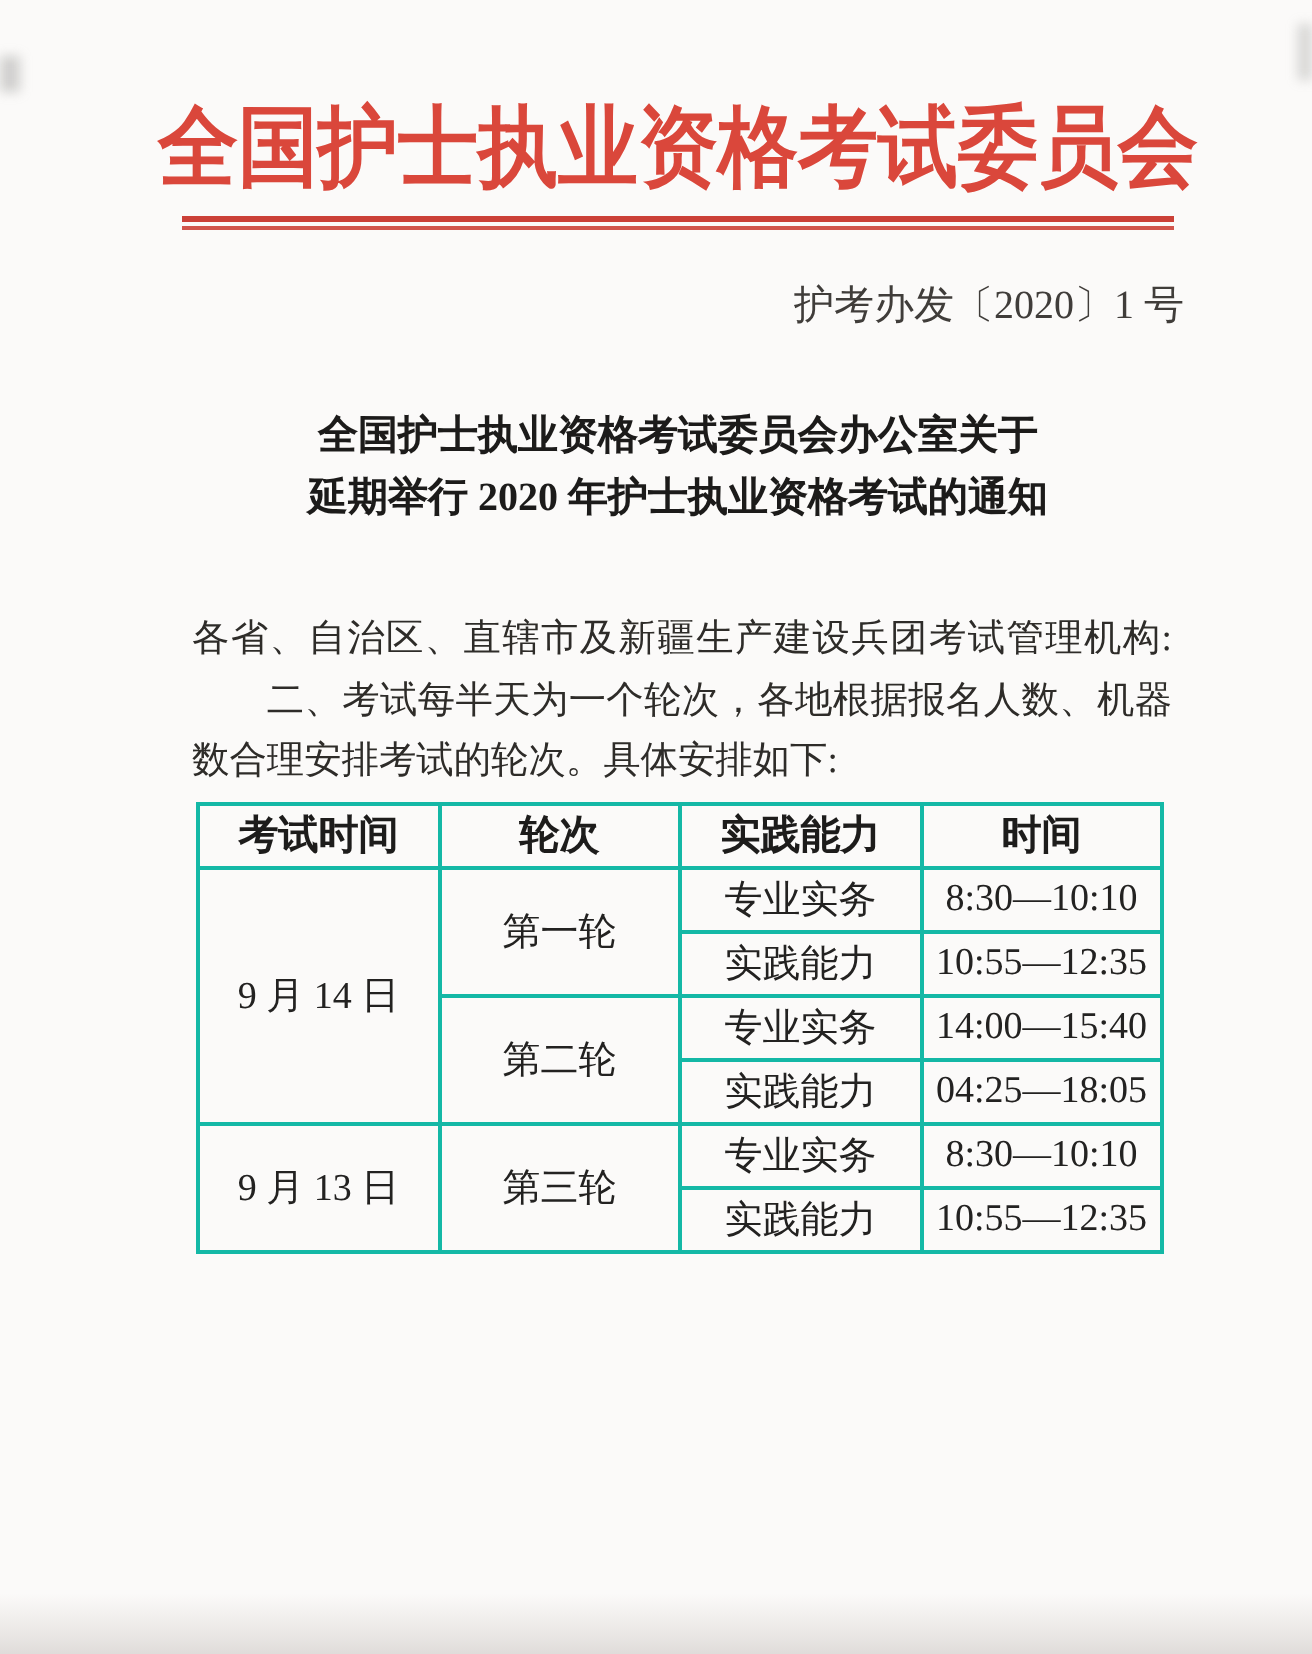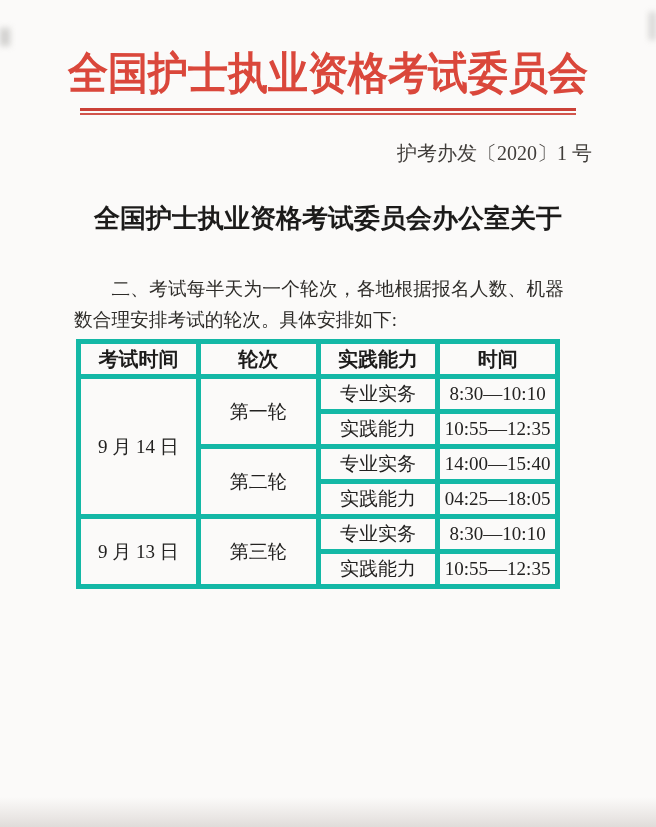--- a/index.html
+++ b/index.html
@@ -21,21 +21,21 @@
     background: rgba(130,128,126,0.35); filter: blur(3px);
   }
   .edge-mark-right {
     position: absolute; right: 0; top: 12px; width: 7px; height: 28px;
     background: rgba(130,128,126,0.30); filter: blur(3px);
   }
   .scan-shadow {
     position: absolute; left: 0; bottom: 0; width: 100%; height: 30px;
     background: linear-gradient(to bottom, rgba(170,158,152,0) 0%, rgba(170,158,152,0.22) 70%, rgba(160,150,145,0.30) 100%);
   }
-  .content { padding-left: 0; }
+  .content { padding-left: 22px; }
 
   .letterhead {
     margin-top: 50px;
     text-align: center;
     font-size: 40px;
     line-height: 47px;
     font-weight: bold;
     color: #da473b;
     letter-spacing: 0px;
     transform: scaleY(1.10);
@@ -54,21 +54,21 @@
     margin-top: 26px;
     padding-right: 64px;
     text-align: right;
     font-size: 20px;
     line-height: 25px;
     color: #403d3a;
   }
   .doc-title {
     margin: 37px 0 0 0;
     text-align: center;
-    font-size: 26px;
+    font-size: 20px;
     line-height: 31px;
     font-weight: bold;
     color: #1c1b1a;
   }
   .doc-title .line { display: block; white-space: nowrap; }
 
   .body-text {
     margin: 40px 0 0 74px;
     width: 490px;
   }
@@ -83,21 +83,21 @@
   .body-text p.indent { text-indent: 2em; }
 
   table.schedule {
     margin: 4px 0 0 76px;
     width: 484px;
     border-collapse: collapse;
     table-layout: fixed;
     border: 2px solid #4a4846;
   }
   table.schedule th, table.schedule td {
-    border: 5px solid #14b8a6;
+    border: 2px solid #14b8a6;
     text-align: center;
     vertical-align: middle;
     padding: 0;
     height: 30px;
     font-size: 19px;
     color: #232221;
     font-weight: normal;
   }
   table.schedule th {
     font-weight: bold;
@@ -116,23 +116,25 @@
   <div class="content">
 
     <div class="letterhead">全国护士执业资格考试委员会</div>
 
     <div class="red-rule"></div>
 
     <div class="doc-number">护考办发〔2020〕1 号</div>
 
     <h1 class="doc-title">
       <span class="line">全国护士执业资格考试委员会办公室关于</span>
+      <span class="line">延期举行 2020 年护士执业资格考试的通知</span>
     </h1>
 
     <div class="body-text">
+      <p class="salutation">各省、自治区、直辖市及新疆生产建设兵团考试管理机构:</p>
       <p class="indent">二、考试每半天为一个轮次，各地根据报名人数、机器数合理安排考试的轮次。具体安排如下:</p>
     </div>
 
     <table class="schedule">
       <tbody>
         <tr>
           <th>考试时间</th>
           <th>轮次</th>
           <th>实践能力</th>
           <th>时间</th>

